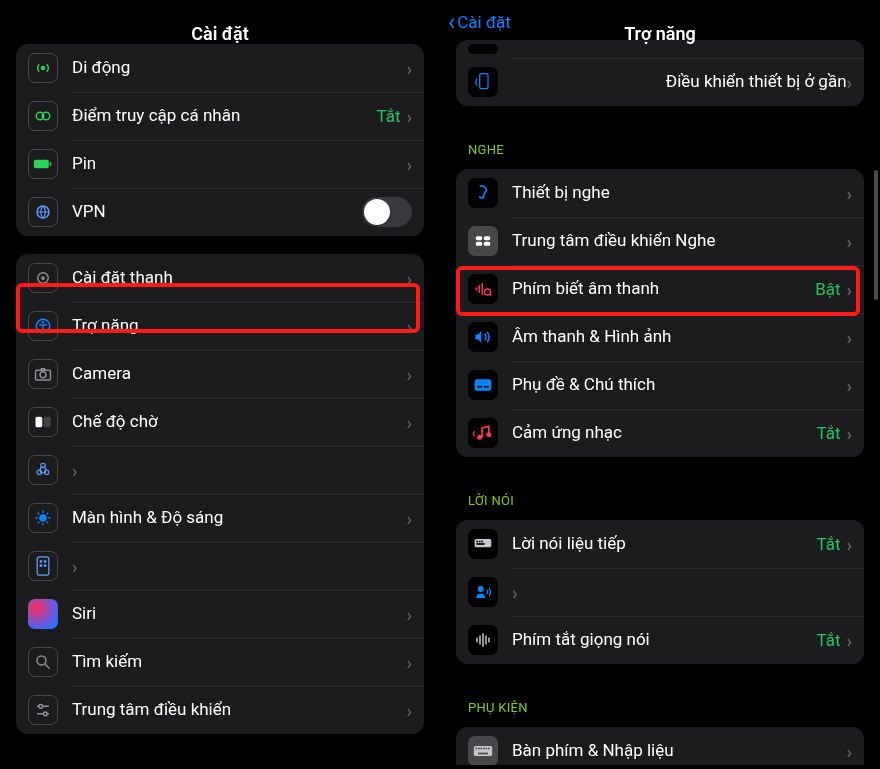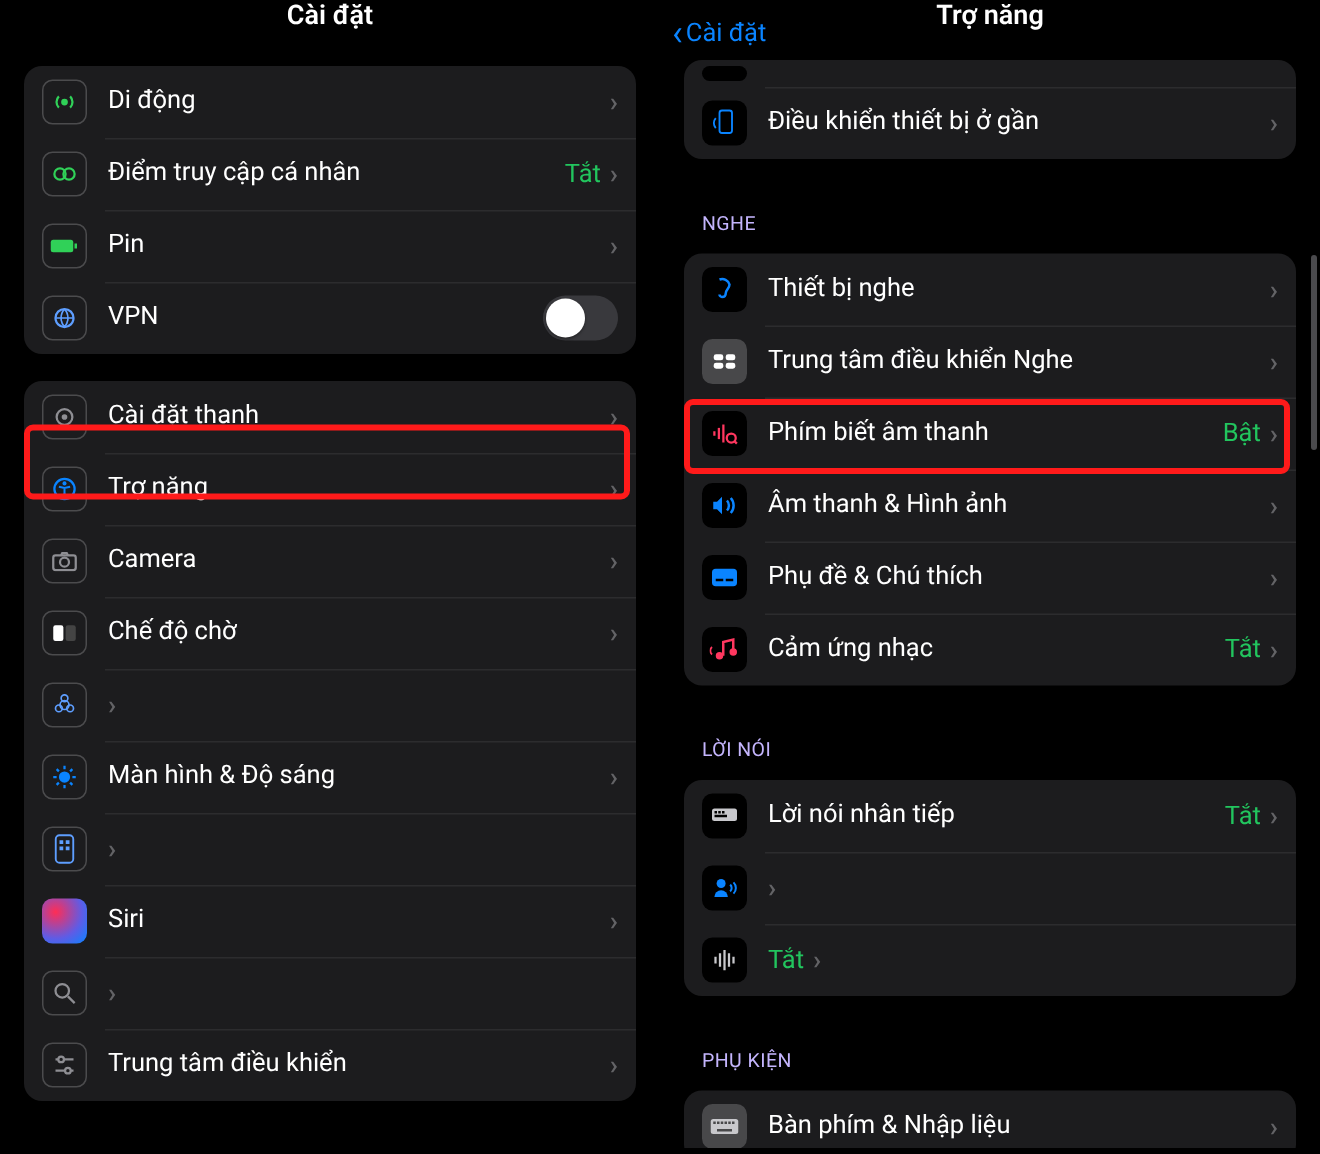--- a/index.html
+++ b/index.html
@@ -23,21 +23,21 @@
   .pane-right::before {
     content: "";
     position: absolute;
     left: 0; top: 0; bottom: 0;
     width: 1px;
     background: #000;
   }
   .header {
     height: 44px;
     display: flex;
-    align-items: flex-start;
+    align-items: flex-end;
     justify-content: center;
     position: relative;
     font-size: 18px;
     font-weight: 600;
   }
   .back {
     position: absolute;
     left: 8px;
     top: 0;
     height: 44px;
@@ -51,21 +51,21 @@
     font-size: 24px;
     margin-right: 2px;
     line-height: 1;
   }
   .content {
     padding: 0 6px 20px 6px;
     overflow-y: auto;
     height: calc(769px - 44px);
   }
   .section-header {
-    color: #c4b5fd;
+    color: #84cc16;
     font-size: 13px;
     text-transform: uppercase;
     padding: 18px 22px 6px 22px;
     letter-spacing: 0.3px;
   }
   .group {
     background: #1c1c1e;
     border-radius: 12px;
     overflow: hidden;
     margin: 6px 10px 18px 10px;
@@ -318,20 +318,21 @@
         <span class="chevron">›</span>
       </div>
 
       <div class="row">
         <span class="icon bg-outline">
           <svg width="18" height="18" viewBox="0 0 24 24">
               <circle cx="10" cy="10" r="6" stroke="#8e8e93" stroke-width="2" fill="none"></circle>
               <line x1="15" y1="15" x2="21" y2="21" stroke="#8e8e93" stroke-width="2"></line>
             </svg>
         </span>
+        <span class="label">Tìm kiếm</span>
         <span class="chevron">›</span>
       </div>
 
       <div class="row">
         <span class="icon bg-outline">
           <svg width="18" height="18" viewBox="0 0 24 24">
               <g stroke="#8e8e93" stroke-width="2">
                 <line x1="4" y1="7" x2="20" y2="7"></line>
                 <line x1="4" y1="17" x2="20" y2="17"></line>
                 <circle cx="9" cy="7" r="2.5" fill="#1c1c1e"></circle>
@@ -354,21 +355,21 @@
   <div class="header">
     <div class="back">
       <span class="chev">‹</span>
       <span>Cài đặt</span>
     </div>
     <span>Trợ năng</span>
   </div>
 
   <div class="content" style="margin-top:-4px;">
 
-    <div class="group" style="margin-top:0;">
+    <div class="group" style="margin-top:0;text-align:right;">
       <div class="row" style="min-height:18px; padding:2px 12px;">
         <span class="icon bg-dark" style="height:10px;"></span>
       </div>
       <div class="row">
         <span class="icon bg-dark">
           <svg width="16" height="20" viewBox="0 0 18 24">
               <rect x="5" y="2" width="10" height="18" rx="2" stroke="#0a84ff" stroke-width="1.5" fill="none"></rect>
               <path d="M2 8a6 6 0 000 8" stroke="#0a84ff" stroke-width="1.5" fill="none"></path>
             </svg>
         </span>
@@ -466,21 +467,21 @@
         <span class="icon bg-dark">
           <svg width="20" height="14" viewBox="0 0 24 16">
               <rect x="2" y="2" width="20" height="10" rx="2" fill="#c8c8cc"></rect>
               <rect x="4" y="4" width="2" height="2" fill="#000"></rect>
               <rect x="7" y="4" width="2" height="2" fill="#000"></rect>
               <rect x="10" y="4" width="2" height="2" fill="#000"></rect>
               <rect x="4" y="7" width="10" height="2" fill="#000"></rect>
               <path d="M18 6a3 3 0 010 4" stroke="#c8c8cc" stroke-width="1.5" fill="none"></path>
             </svg>
         </span>
-        <span class="label">Lời nói nhân tiếp</span>
+        <span class="label">Lời nói liệu tiếp</span>
         <span class="value">Tắt</span>
         <span class="chevron">›</span>
       </div>
 
       <div class="row">
         <span class="icon bg-dark">
           <svg width="18" height="18" viewBox="0 0 24 24">
               <circle cx="9" cy="8" r="4" fill="#0a84ff"></circle>
               <path d="M3 20a6 6 0 0112 0" fill="#0a84ff"></path>
               <path d="M17 9a4 4 0 010 6M20 7a7 7 0 010 10" stroke="#0a84ff" stroke-width="1.8" fill="none"></path>
@@ -494,20 +495,21 @@
           <svg width="18" height="18" viewBox="0 0 24 24">
               <g stroke="#c8c8cc" stroke-width="2">
                 <line x1="4" y1="9" x2="4" y2="15"></line>
                 <line x1="8" y1="6" x2="8" y2="18"></line>
                 <line x1="12" y1="3" x2="12" y2="21"></line>
                 <line x1="16" y1="6" x2="16" y2="18"></line>
                 <line x1="20" y1="9" x2="20" y2="15"></line>
               </g>
             </svg>
         </span>
+        <span class="label">Phím tắt giọng nói</span>
         <span class="value">Tắt</span>
         <span class="chevron">›</span>
       </div>
 
     </div>
 
     <div class="section-header">PHỤ KIỆN</div>
     <div class="group" style="margin-bottom:0;">
       <div class="row">
         <span class="icon" style="background:#48484a;">

